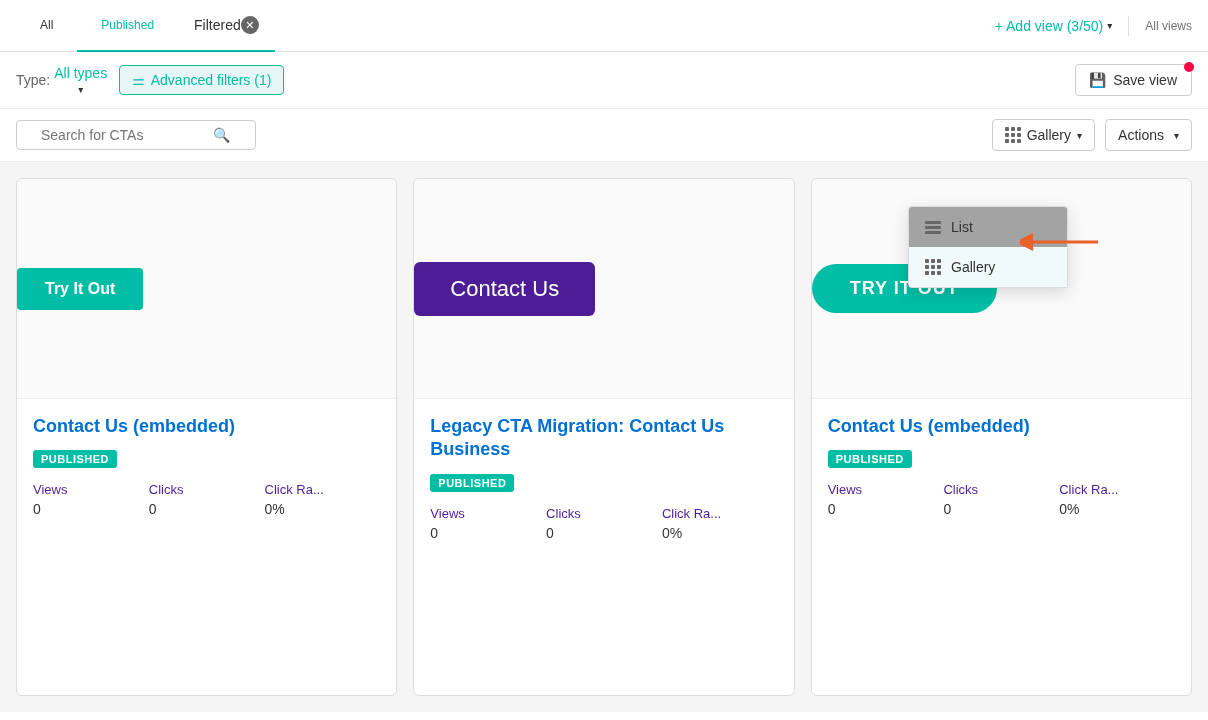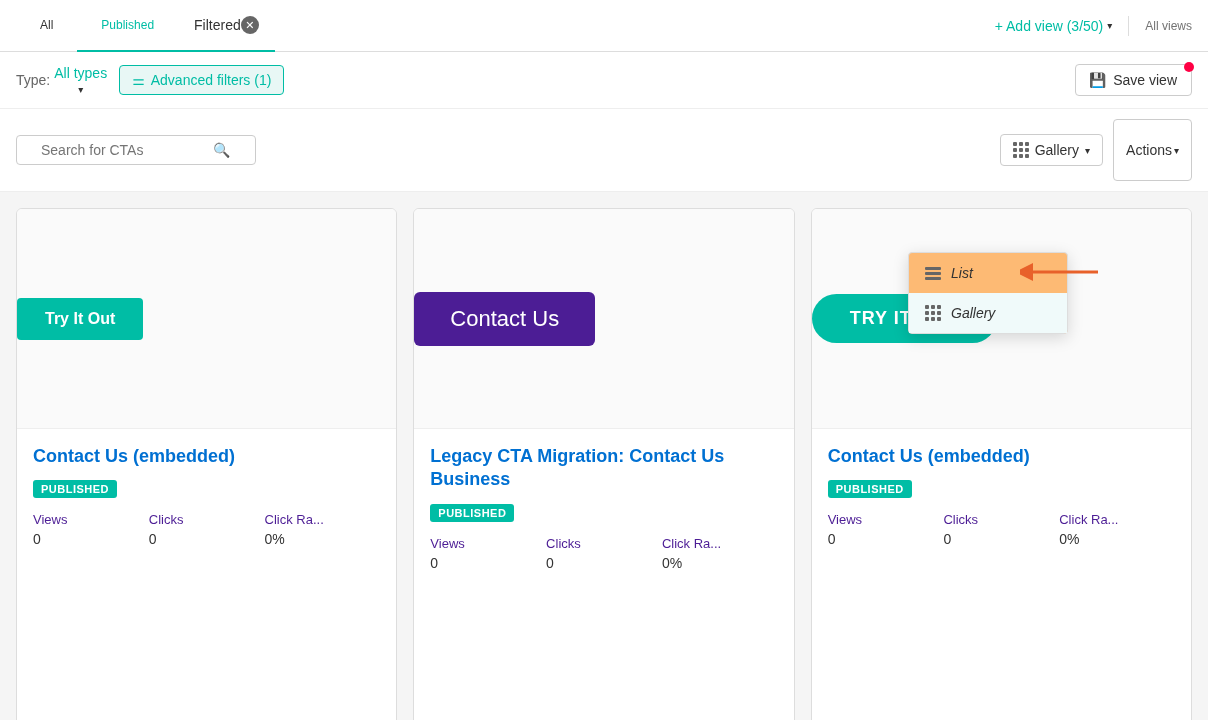--- a/index.html
+++ b/index.html
@@ -170,25 +170,25 @@
       border: 1px solid #ccc;
       border-radius: 4px;
       padding: 7px 12px;
       font-size: 14px;
       cursor: pointer;
       color: #333;
     }
     .actions-btn {
       display: flex;
       align-items: center;
-      gap: 2px;
+      gap: 10px;
       background: #fff;
       border: 1px solid #ccc;
       border-radius: 4px;
-      padding: 22px 12px;
+      padding: 7px 12px;
       font-size: 14px;
       cursor: pointer;
       color: #333;
     }
 
     
     .gallery-area {
       padding: 16px;
       background: #f5f5f5;
       display: flex;
@@ -283,29 +283,28 @@
     }
     .stat-value {
       color: #333;
       font-size: 14px;
       font-weight: 500;
     }
 
     
     .dropdown-menu {
       position: absolute;
-      top: 60px;
+      top: 44px;
       right: 140px;
-      background: #fdba74;
+      background: #a3a3a3;
       border: 1px solid #ddd;
       border-radius: 4px;
       box-shadow: 0 4px 16px rgba(0,0,0,0.15);
       width: 160px;
       z-index: 100;
-      font-style: italic;
     }
     .dropdown-item {
       display: flex;
       align-items: center;
       gap: 10px;
       padding: 12px 16px;
       cursor: pointer;
       font-size: 14px;
       color: #333;
     }

